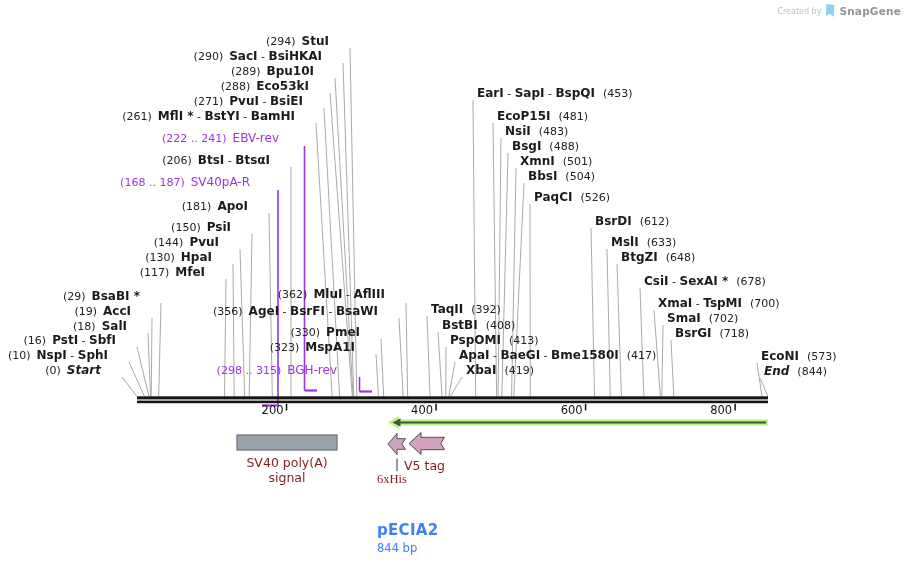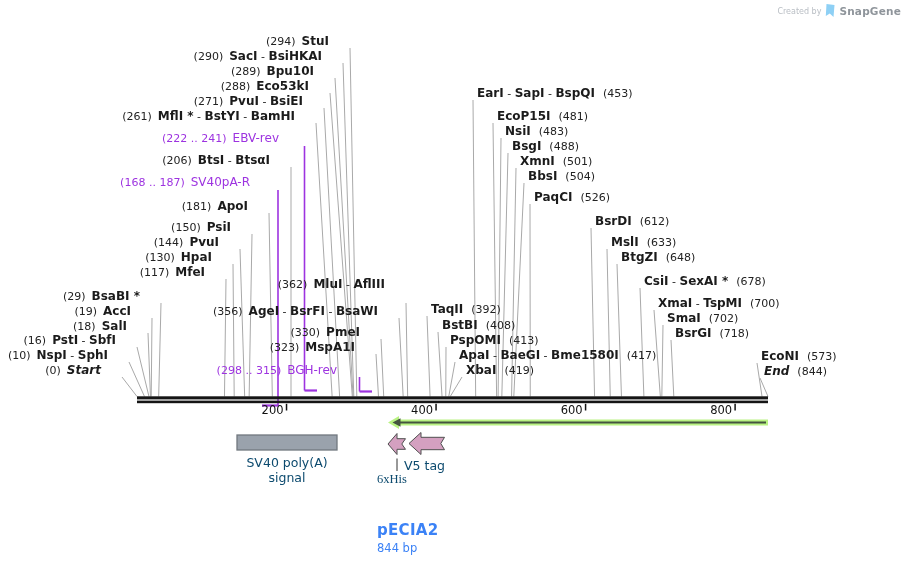--- a/index.html
+++ b/index.html
@@ -10,21 +10,21 @@
   .site{position:absolute;white-space:nowrap;font-size:12px;color:#1b1b1b;line-height:14px;}
   .nm{font-weight:bold;}
   .pos{font-size:11px;color:#222;}
   .L .pos{margin-right:6px;}
   .R .pos{margin-left:8px;}
   .sep{font-weight:normal;font-size:11px;}
   .primer{color:#9d33e0;}
   .primer .pos,.primer .nm{color:#9d33e0;}
   .primer .nm{font-weight:normal;}
   .it .nm{font-style:italic;}
-  .feat-label{position:absolute;font-size:12.5px;color:#0c4a6e;}
+  .feat-label{position:absolute;font-size:12.5px;color:#7f1d1d;}
   #sv40-label{left:227px;top:455px;width:120px;text-align:center;}
   #v5-label{left:404px;top:458px;}
   #his-label{left:377px;top:472px;font-family:Liberation Serif, serif;}
   #title-block{position:absolute;left:377px;top:521px;width:150px;color:#3b82f6;}
   #plasmid-name{font-weight:bold;font-size:15px;letter-spacing:.3px;}
   #plasmid-length{font-size:11.5px;margin-top:2px;}
   #watermark{position:absolute;right:6px;top:4px;display:flex;align-items:center;gap:4px;}
   .wm1{font-size:8px;color:#b9bec4;}
   .wm2{font-size:10.5px;color:#8f959b;font-weight:bold;letter-spacing:.2px;}
 </style>
@@ -122,21 +122,21 @@
       <div class="site L" style="top: 220px; right: 658px;"><span class="pos">(150)</span><span class="nm">PsiI</span></div>
       <div class="site L" style="top: 235px; right: 670px;"><span class="pos">(144)</span><span class="nm">PvuI</span></div>
       <div class="site L" style="top: 250px; right: 677px;"><span class="pos">(130)</span><span class="nm">HpaI</span></div>
       <div class="site L" style="top: 265px; right: 684px;"><span class="pos">(117)</span><span class="nm">MfeI</span></div>
       <div class="site L" style="top: 289px; right: 749px;"><span class="pos">(29)</span><span class="nm">BsaBI *</span></div>
       <div class="site L" style="top: 304px; right: 758px;"><span class="pos">(19)</span><span class="nm">AccI</span></div>
       <div class="site L" style="top: 319px; right: 762px;"><span class="pos">(18)</span><span class="nm">SalI</span></div>
       <div class="site L" style="top: 333px; right: 773px;"><span class="pos">(16)</span><span class="nm">PstI</span><span class="sep">&nbsp;-&nbsp;</span><span class="nm">SbfI</span></div>
       <div class="site L" style="top: 348px; right: 781px;"><span class="pos">(10)</span><span class="nm">NspI</span><span class="sep">&nbsp;-&nbsp;</span><span class="nm">SphI</span></div>
       <div class="site L it" style="top: 363px; right: 788px;"><span class="pos">(0)</span><span class="nm">Start</span></div>
-      <div class="site L" style="top: 277px; right: 504px;"><span class="pos">(362)</span><span class="nm">MluI</span><span class="sep">&nbsp;-&nbsp;</span><span class="nm">AflIII</span></div>
+      <div class="site L" style="top: 287px; right: 504px;"><span class="pos">(362)</span><span class="nm">MluI</span><span class="sep">&nbsp;-&nbsp;</span><span class="nm">AflIII</span></div>
       <div class="site L" style="top: 304px; right: 511px;"><span class="pos">(356)</span><span class="nm">AgeI</span><span class="sep">&nbsp;-&nbsp;</span><span class="nm">BsrFI</span><span class="sep">&nbsp;-&nbsp;</span><span class="nm">BsaWI</span></div>
       <div class="site L" style="top: 325px; right: 529px;"><span class="pos">(330)</span><span class="nm">PmeI</span></div>
       <div class="site L" style="top: 340px; right: 534px;"><span class="pos">(323)</span><span class="nm">MspA1I</span></div>
       <div class="site L primer" style="top: 363px; right: 552px;"><span class="pos">(298 .. 315)</span><span class="nm">BGH-rev</span></div>
       <div class="site R" style="top: 86px; left: 477px;"><span class="nm">EarI</span><span class="sep">&nbsp;-&nbsp;</span><span class="nm">SapI</span><span class="sep">&nbsp;-&nbsp;</span><span class="nm">BspQI</span><span class="pos">(453)</span></div>
       <div class="site R" style="top: 109px; left: 497px;"><span class="nm">EcoP15I</span><span class="pos">(481)</span></div>
       <div class="site R" style="top: 124px; left: 505px;"><span class="nm">NsiI</span><span class="pos">(483)</span></div>
       <div class="site R" style="top: 139px; left: 512px;"><span class="nm">BsgI</span><span class="pos">(488)</span></div>
       <div class="site R" style="top: 154px; left: 520px;"><span class="nm">XmnI</span><span class="pos">(501)</span></div>
       <div class="site R" style="top: 169px; left: 528px;"><span class="nm">BbsI</span><span class="pos">(504)</span></div>

